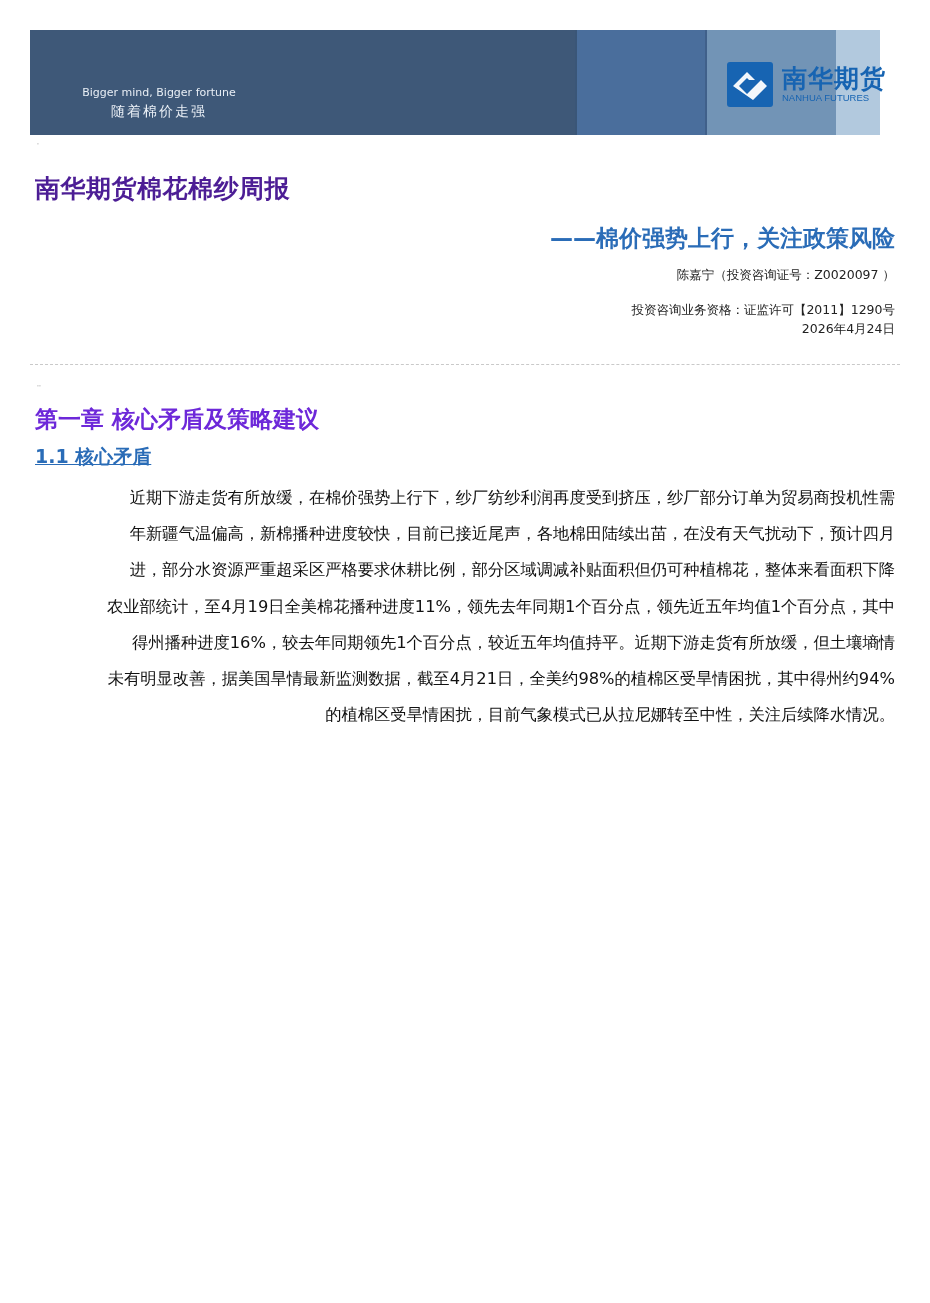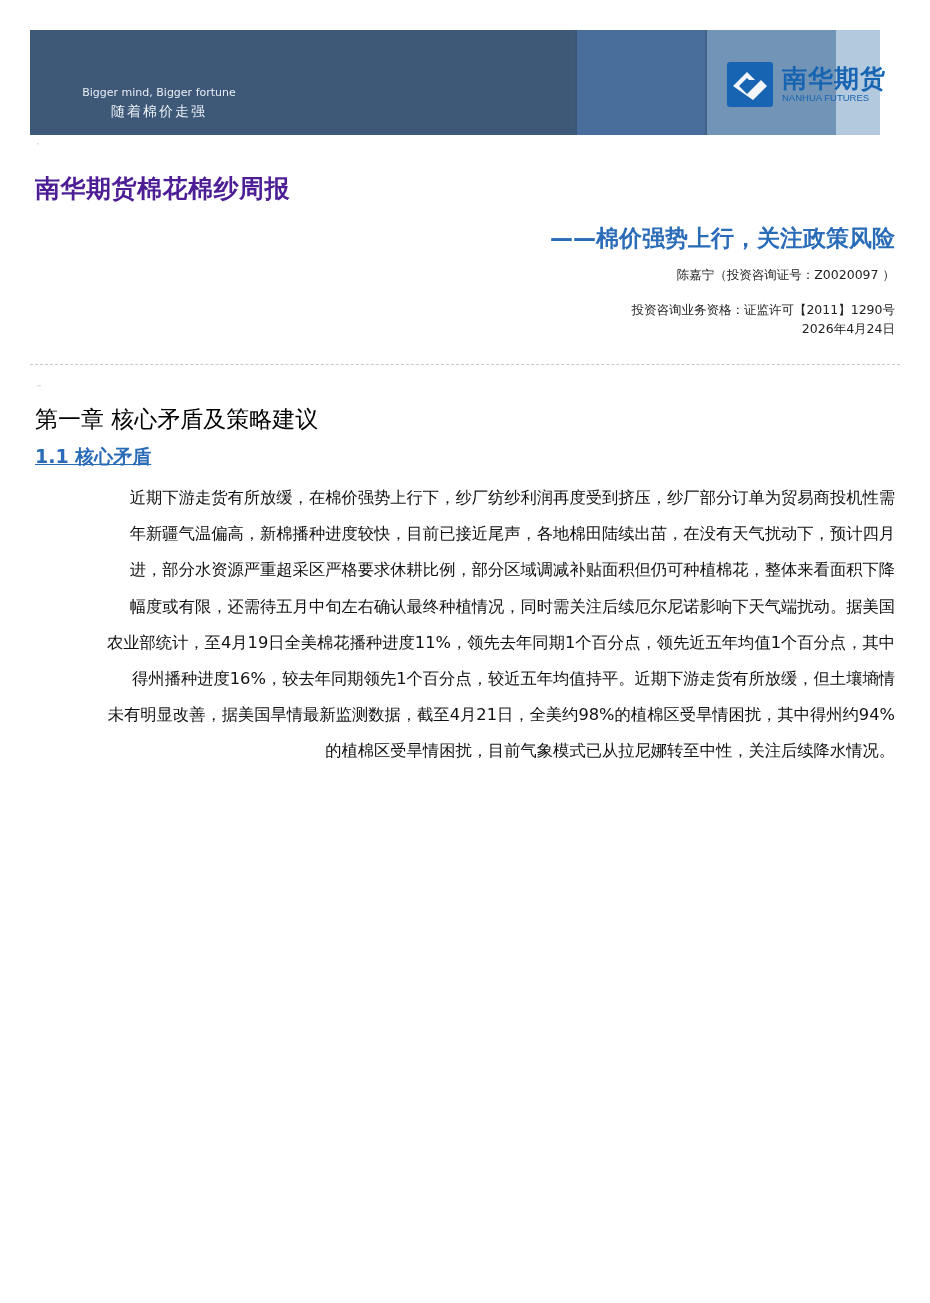--- a/index.html
+++ b/index.html
@@ -26,21 +26,21 @@
 
   .title { position: absolute; left: 35px; top: 172px; font-size: 25px; font-weight: bold; color: #4c1d95; letter-spacing: 0.5px; }
   .subtitle { position: absolute; right: 35px; top: 223px; font-size: 23px; font-weight: bold; color: #2a6cb7; }
   .meta { position: absolute; right: 35px; font-size: 12.5px; color: #222; text-align: left; }
   .meta-author { top: 267px; }
   .meta-license { top: 294px; margin-top: 8px; }
   .meta-date { top: 321px; }
 
   .divider { position: absolute; left: 30px; top: 364px; width: 870px; border-top: 1px dashed #c9c9c9; }
 
-  .chapter { position: absolute; left: 35px; top: 404px; font-size: 23px; font-weight: normal; color: #000000; }
+  .chapter { position: absolute; left: 35px; top: 404px; font-size: 23px; font-weight: bold; color: #6d28d9; }
   .section { position: absolute; left: 35px; top: 444px; font-size: 19px; font-weight: bold; color: #2a6cb7; text-decoration: underline; }
 
   .body-text { position: absolute; left: 35px; top: 480px; width: 860px; font-size: 16.3px; line-height: 36.2px; color: #111; }
   .body-text span { display: block; white-space: nowrap; text-align: right; }
 </style>
 </head>
 <body>
 
 <div class="banner">
   <div class="seg1">
@@ -76,18 +76,17 @@
 <div class="divider"></div>
 <div class="tiny-mark" style="left:37px; top:382px;">··</div>
 
 <div class="chapter">第一章 核心矛盾及策略建议</div>
 <div class="section">1.1 核心矛盾</div>
 
 <div class="body-text">
   <span>近期下游走货有所放缓，在棉价强势上行下，纱厂纺纱利润再度受到挤压，纱厂部分订单为贸易商投机性需</span>
   <span>年新疆气温偏高，新棉播种进度较快，目前已接近尾声，各地棉田陆续出苗，在没有天气扰动下，预计四月</span>
   <span>进，部分水资源严重超采区严格要求休耕比例，部分区域调减补贴面积但仍可种植棉花，整体来看面积下降</span>
-  <span>幅度或有限，还需待五月中旬左右确认最终种植情况，同时需关注后续厄尔尼诺影响下天气端扰动。据美国</span>
   <span>农业部统计，至4月19日全美棉花播种进度11%，领先去年同期1个百分点，领先近五年均值1个百分点，其中</span>
   <span>得州播种进度16%，较去年同期领先1个百分点，较近五年均值持平。近期下游走货有所放缓，但土壤墒情</span>
   <span>未有明显改善，据美国旱情最新监测数据，截至4月21日，全美约98%的植棉区受旱情困扰，其中得州约94%</span>
   <span>的植棉区受旱情困扰，目前气象模式已从拉尼娜转至中性，关注后续降水情况。</span>
 </div>
 
 </body></html>

